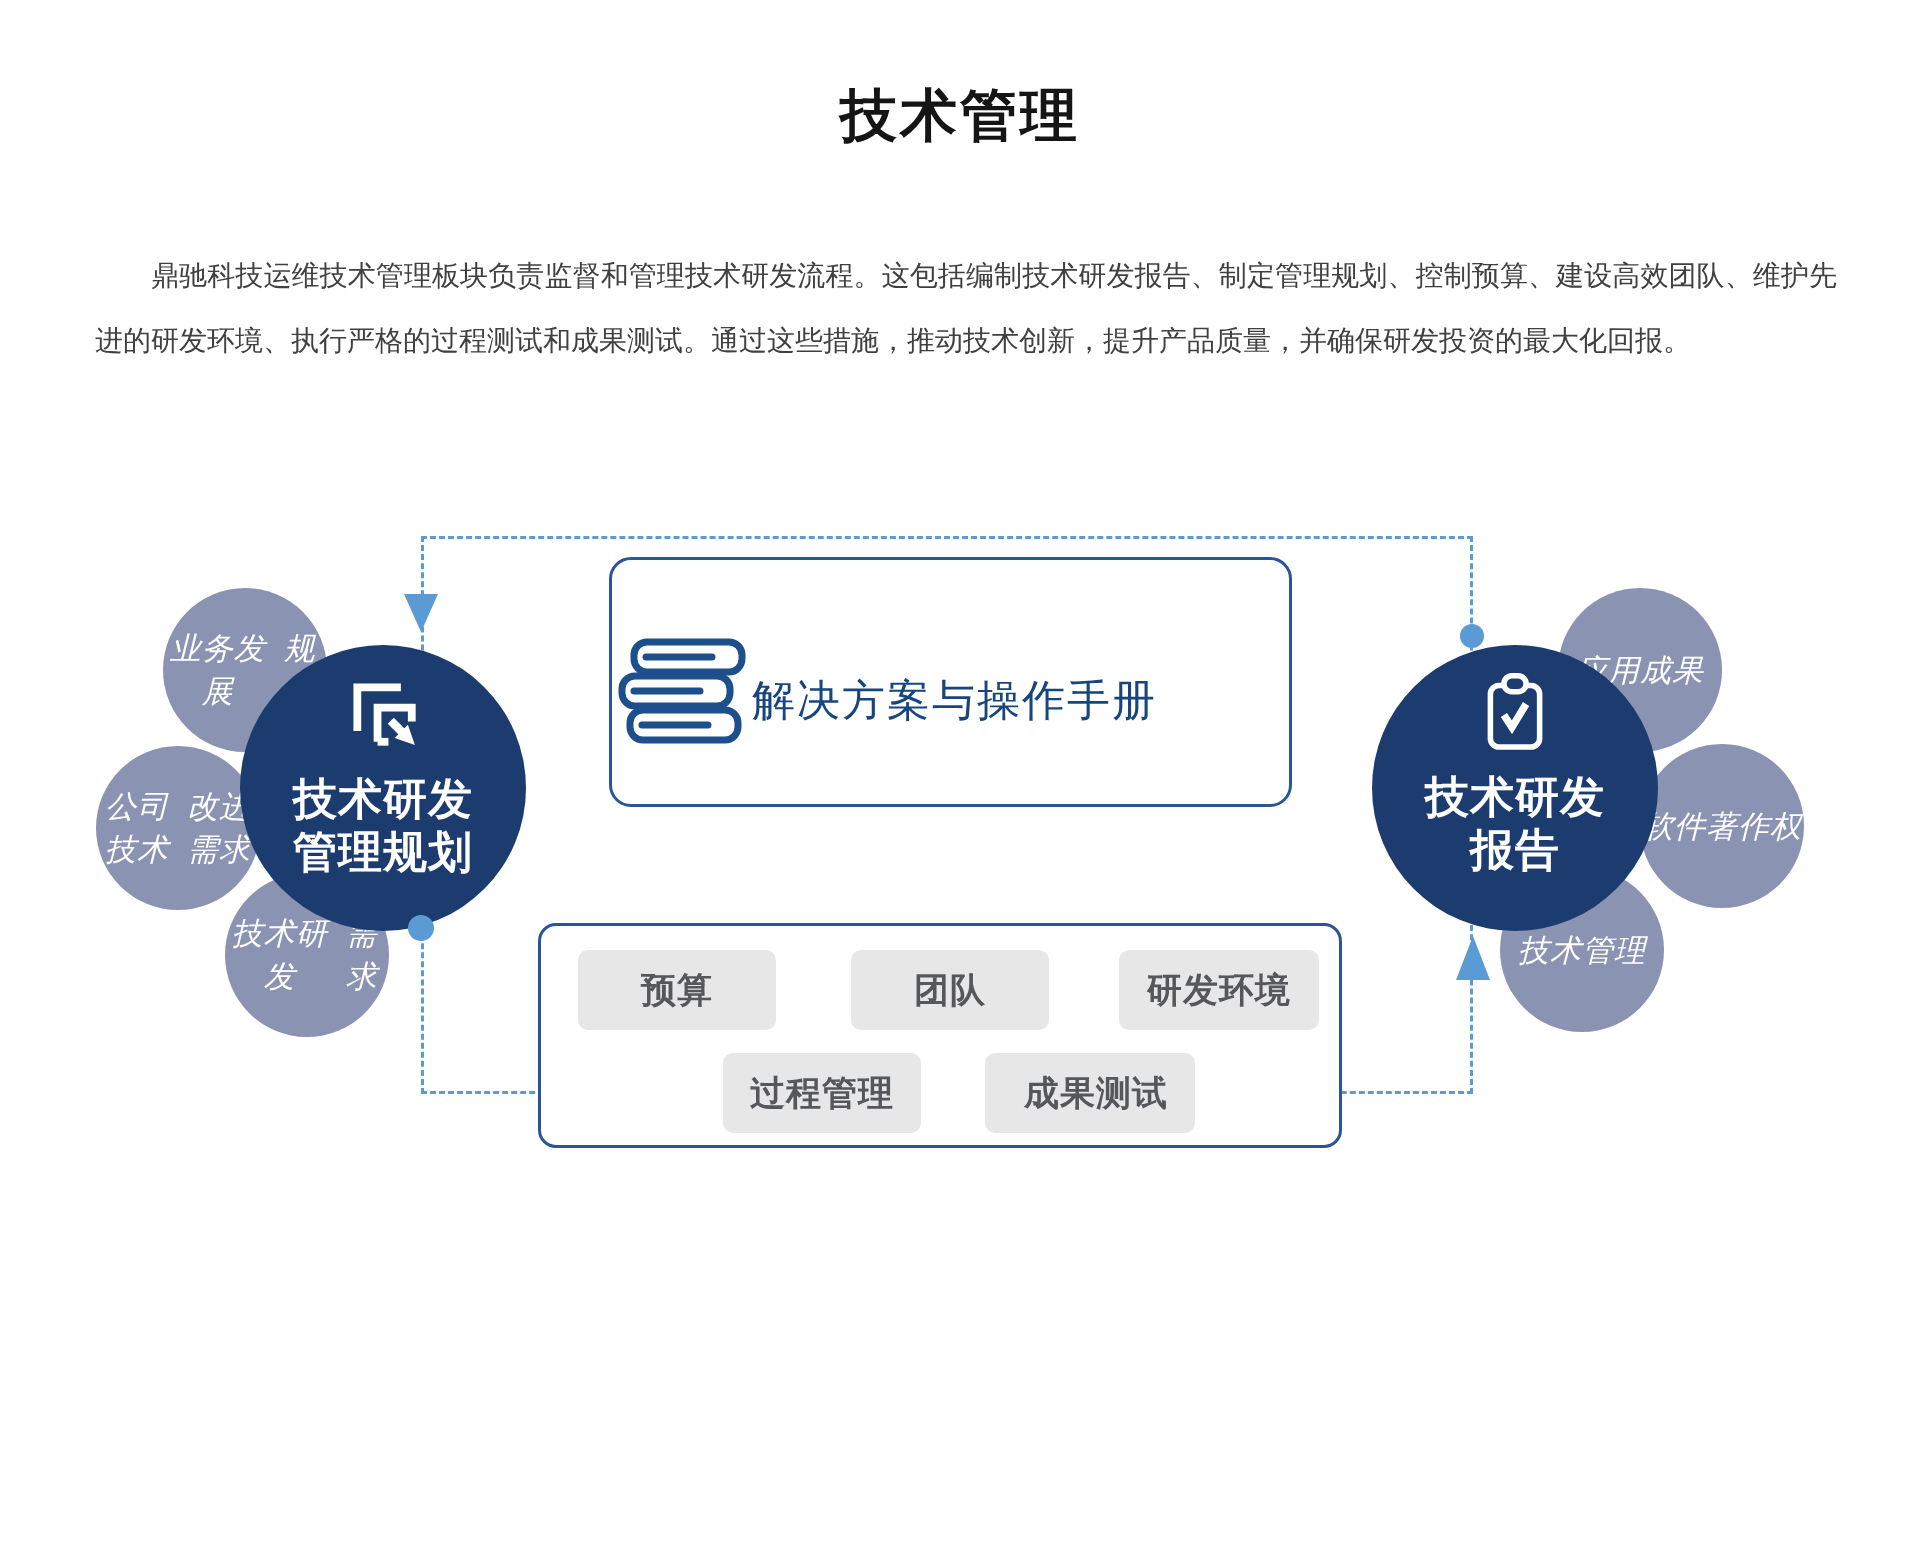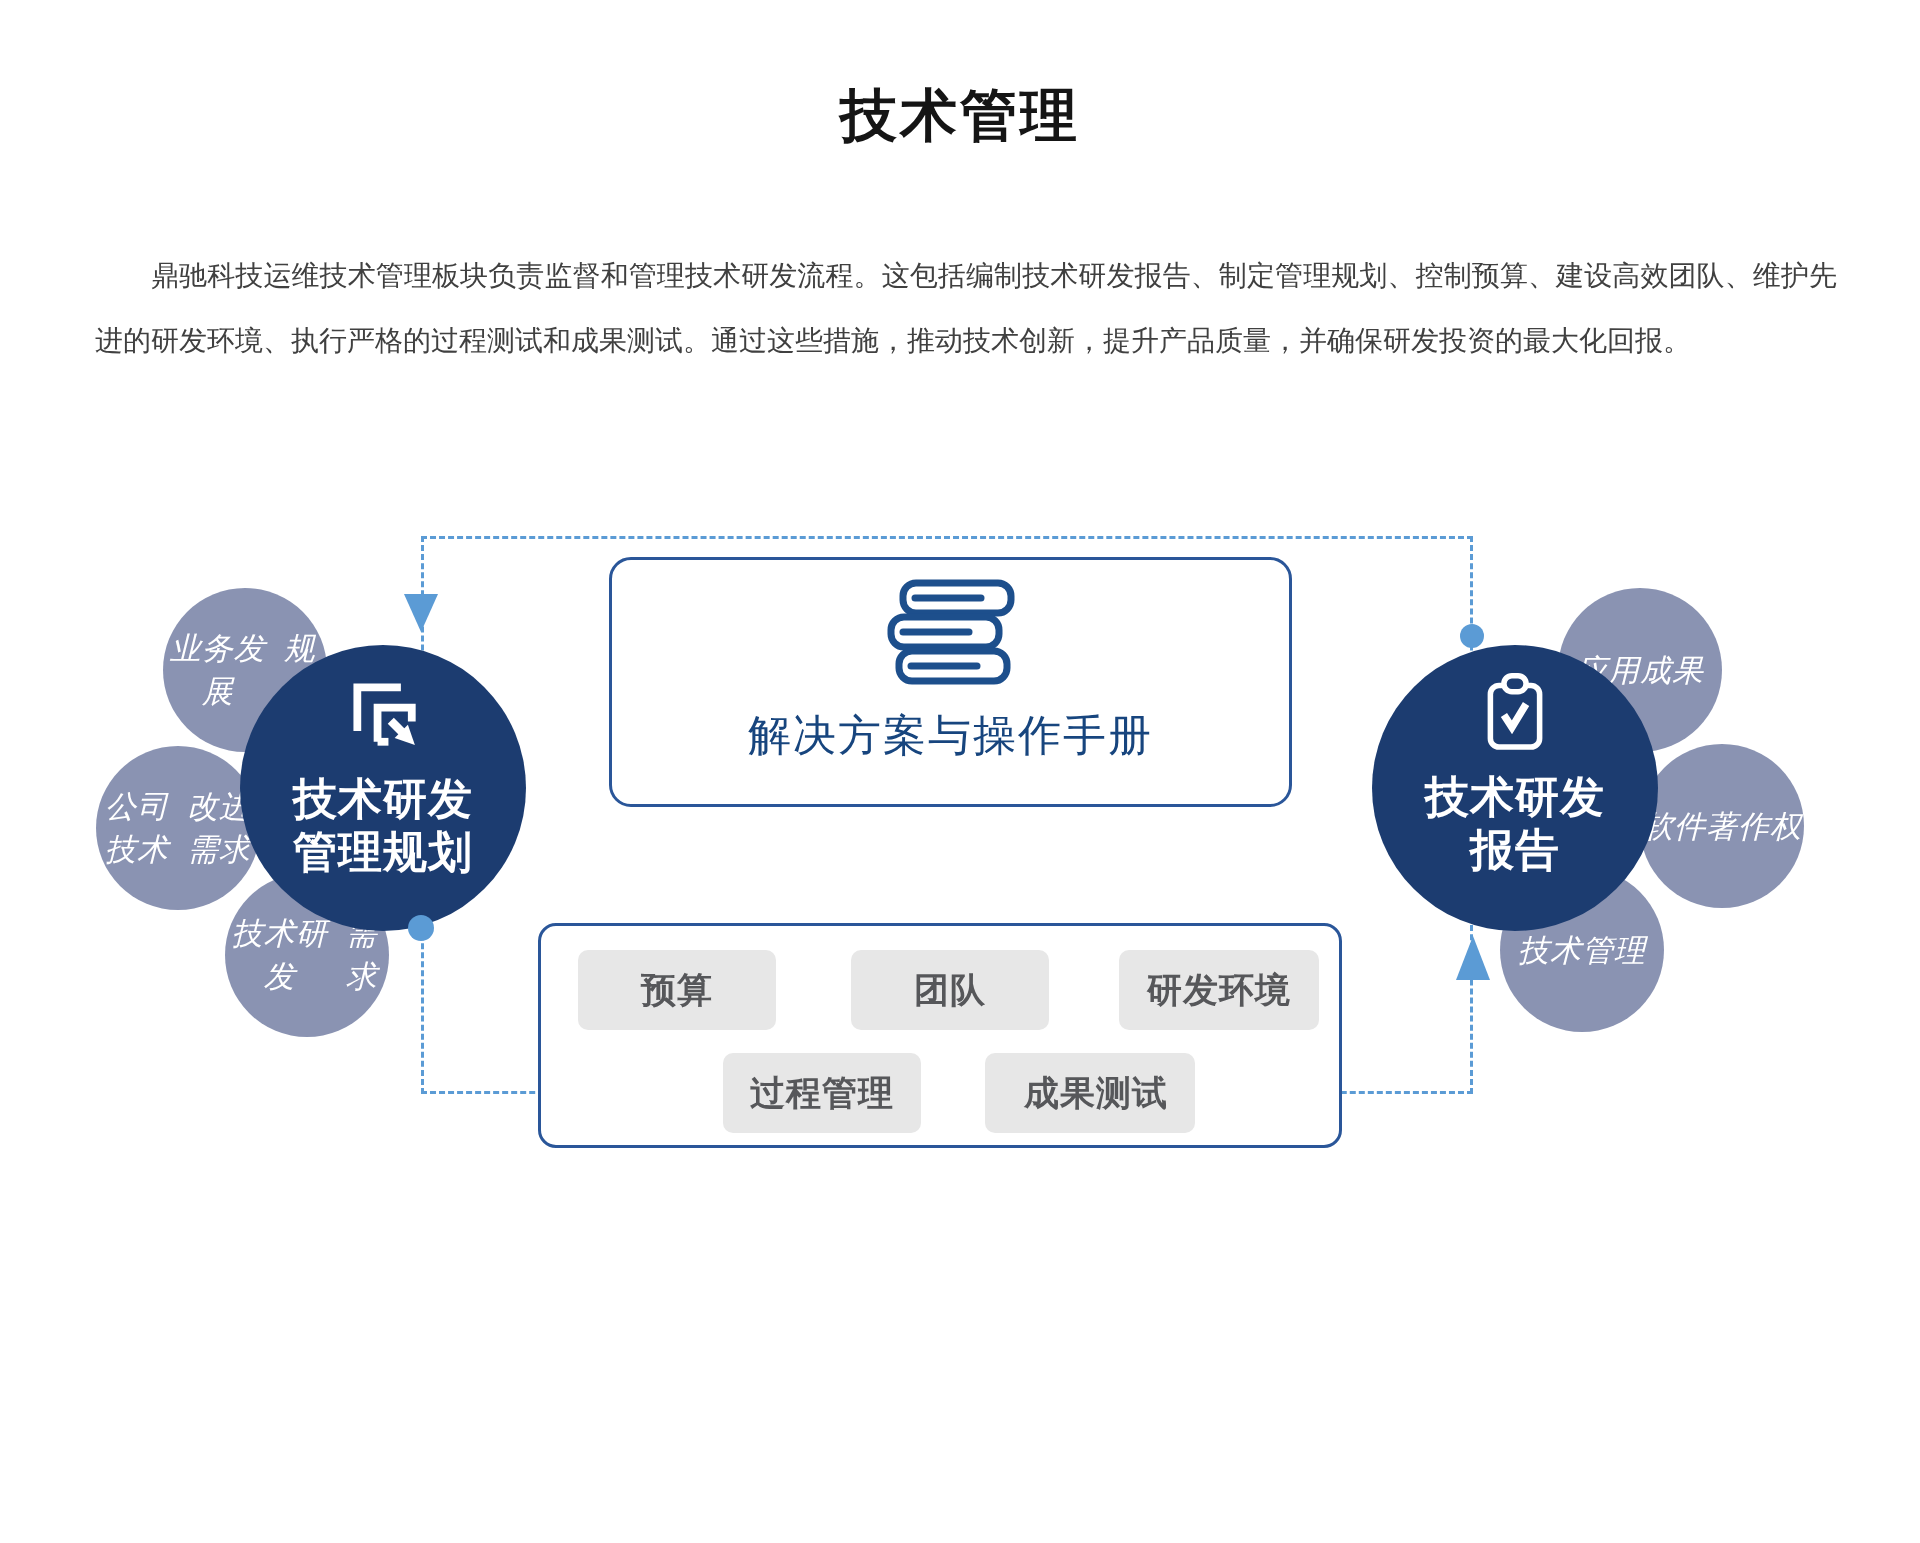--- a/index.html
+++ b/index.html
@@ -31,21 +31,21 @@
     border-left:17px solid transparent;border-right:17px solid transparent;
     border-bottom:44px solid #5b9bd5;
   }
   .dot{position:absolute;border-radius:50%;background:#5b9bd5;z-index:5;}
   .dot-left{left:408px;top:485px;width:26px;height:26px;}
   .dot-right{left:1460px;top:194px;width:24px;height:24px;}
 
   .solution-box{
     position:absolute;left:609px;top:127px;width:683px;height:250px;box-sizing:border-box;
     background:#fff;border:3px solid #2a5699;border-radius:22px;z-index:2;
-    display:flex;flex-direction:column;align-items:center;padding-top:17px;
+    display:flex;flex-direction:row;align-items:center;padding-top:17px;
   }
   .solution-label{margin-top:20px;font-size:43px;font-weight:500;color:#17457e;letter-spacing:2px;}
 
   .process-box{
     position:absolute;left:538px;top:493px;width:804px;height:225px;box-sizing:border-box;
     background:#fff;border:3px solid #2a5699;border-radius:18px;z-index:2;
   }
   .chip{
     position:absolute;height:80px;background:#e7e7e7;border-radius:10px;z-index:3;
     display:flex;align-items:center;justify-content:center;

